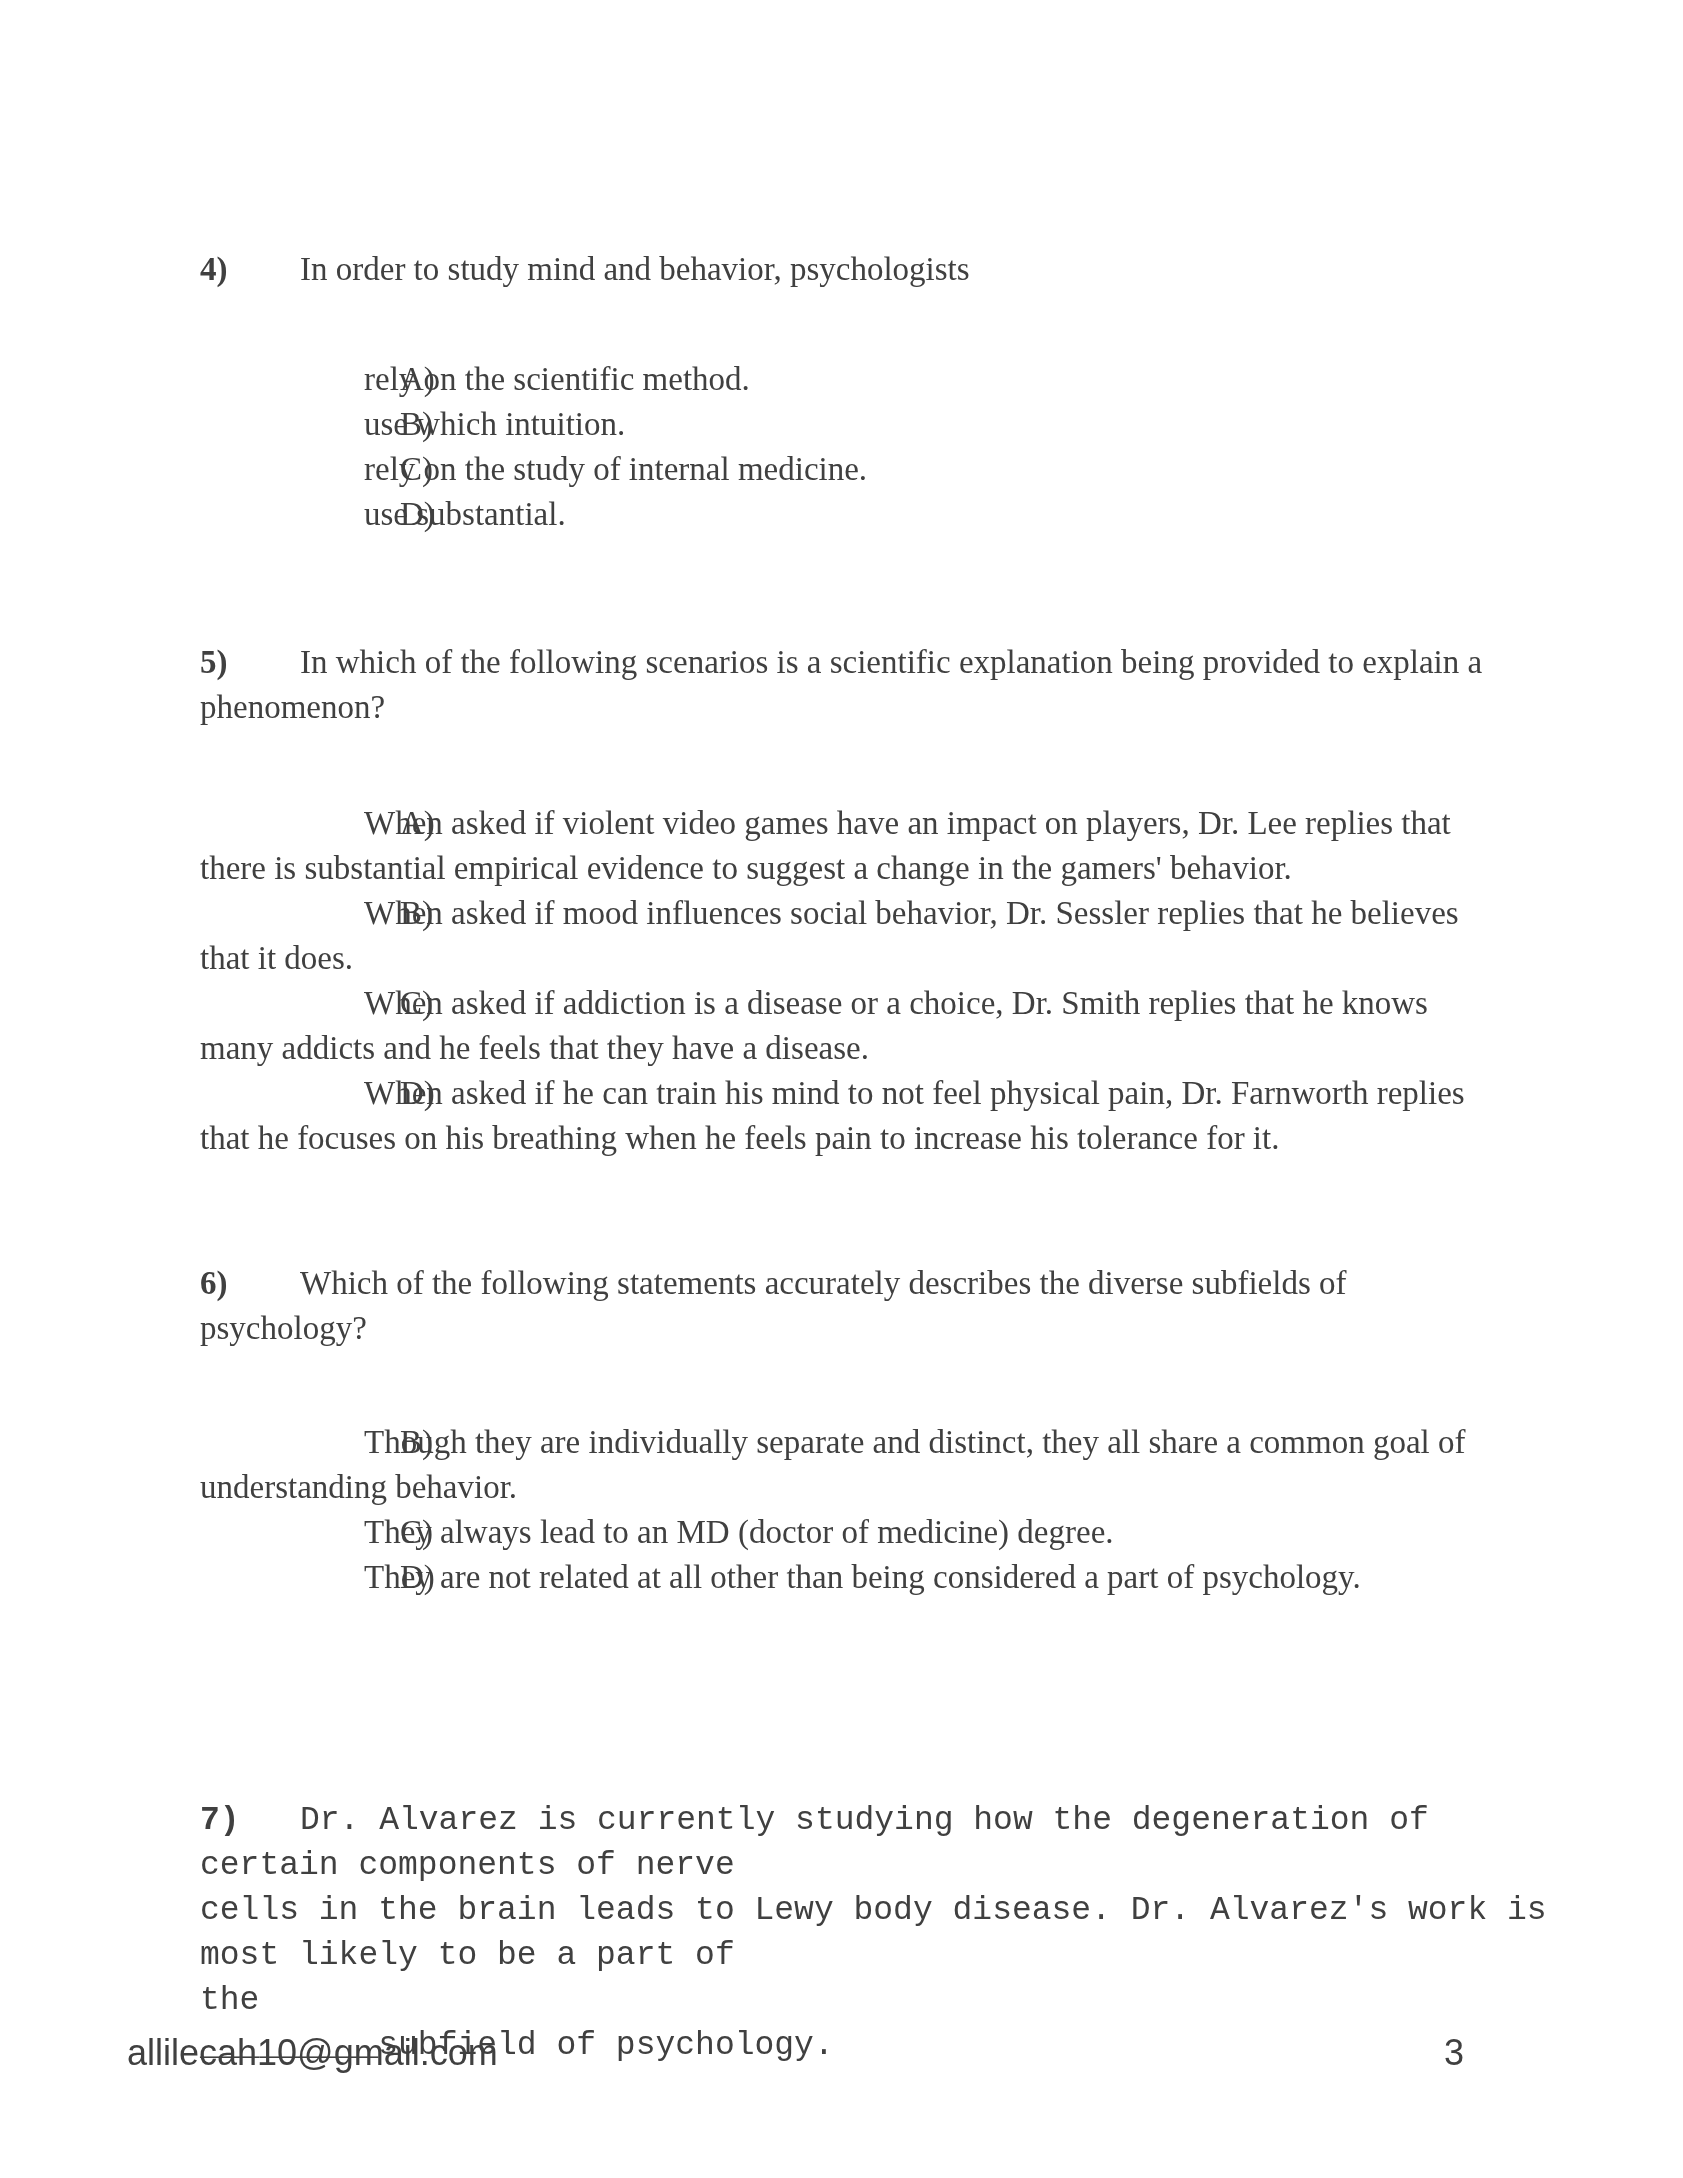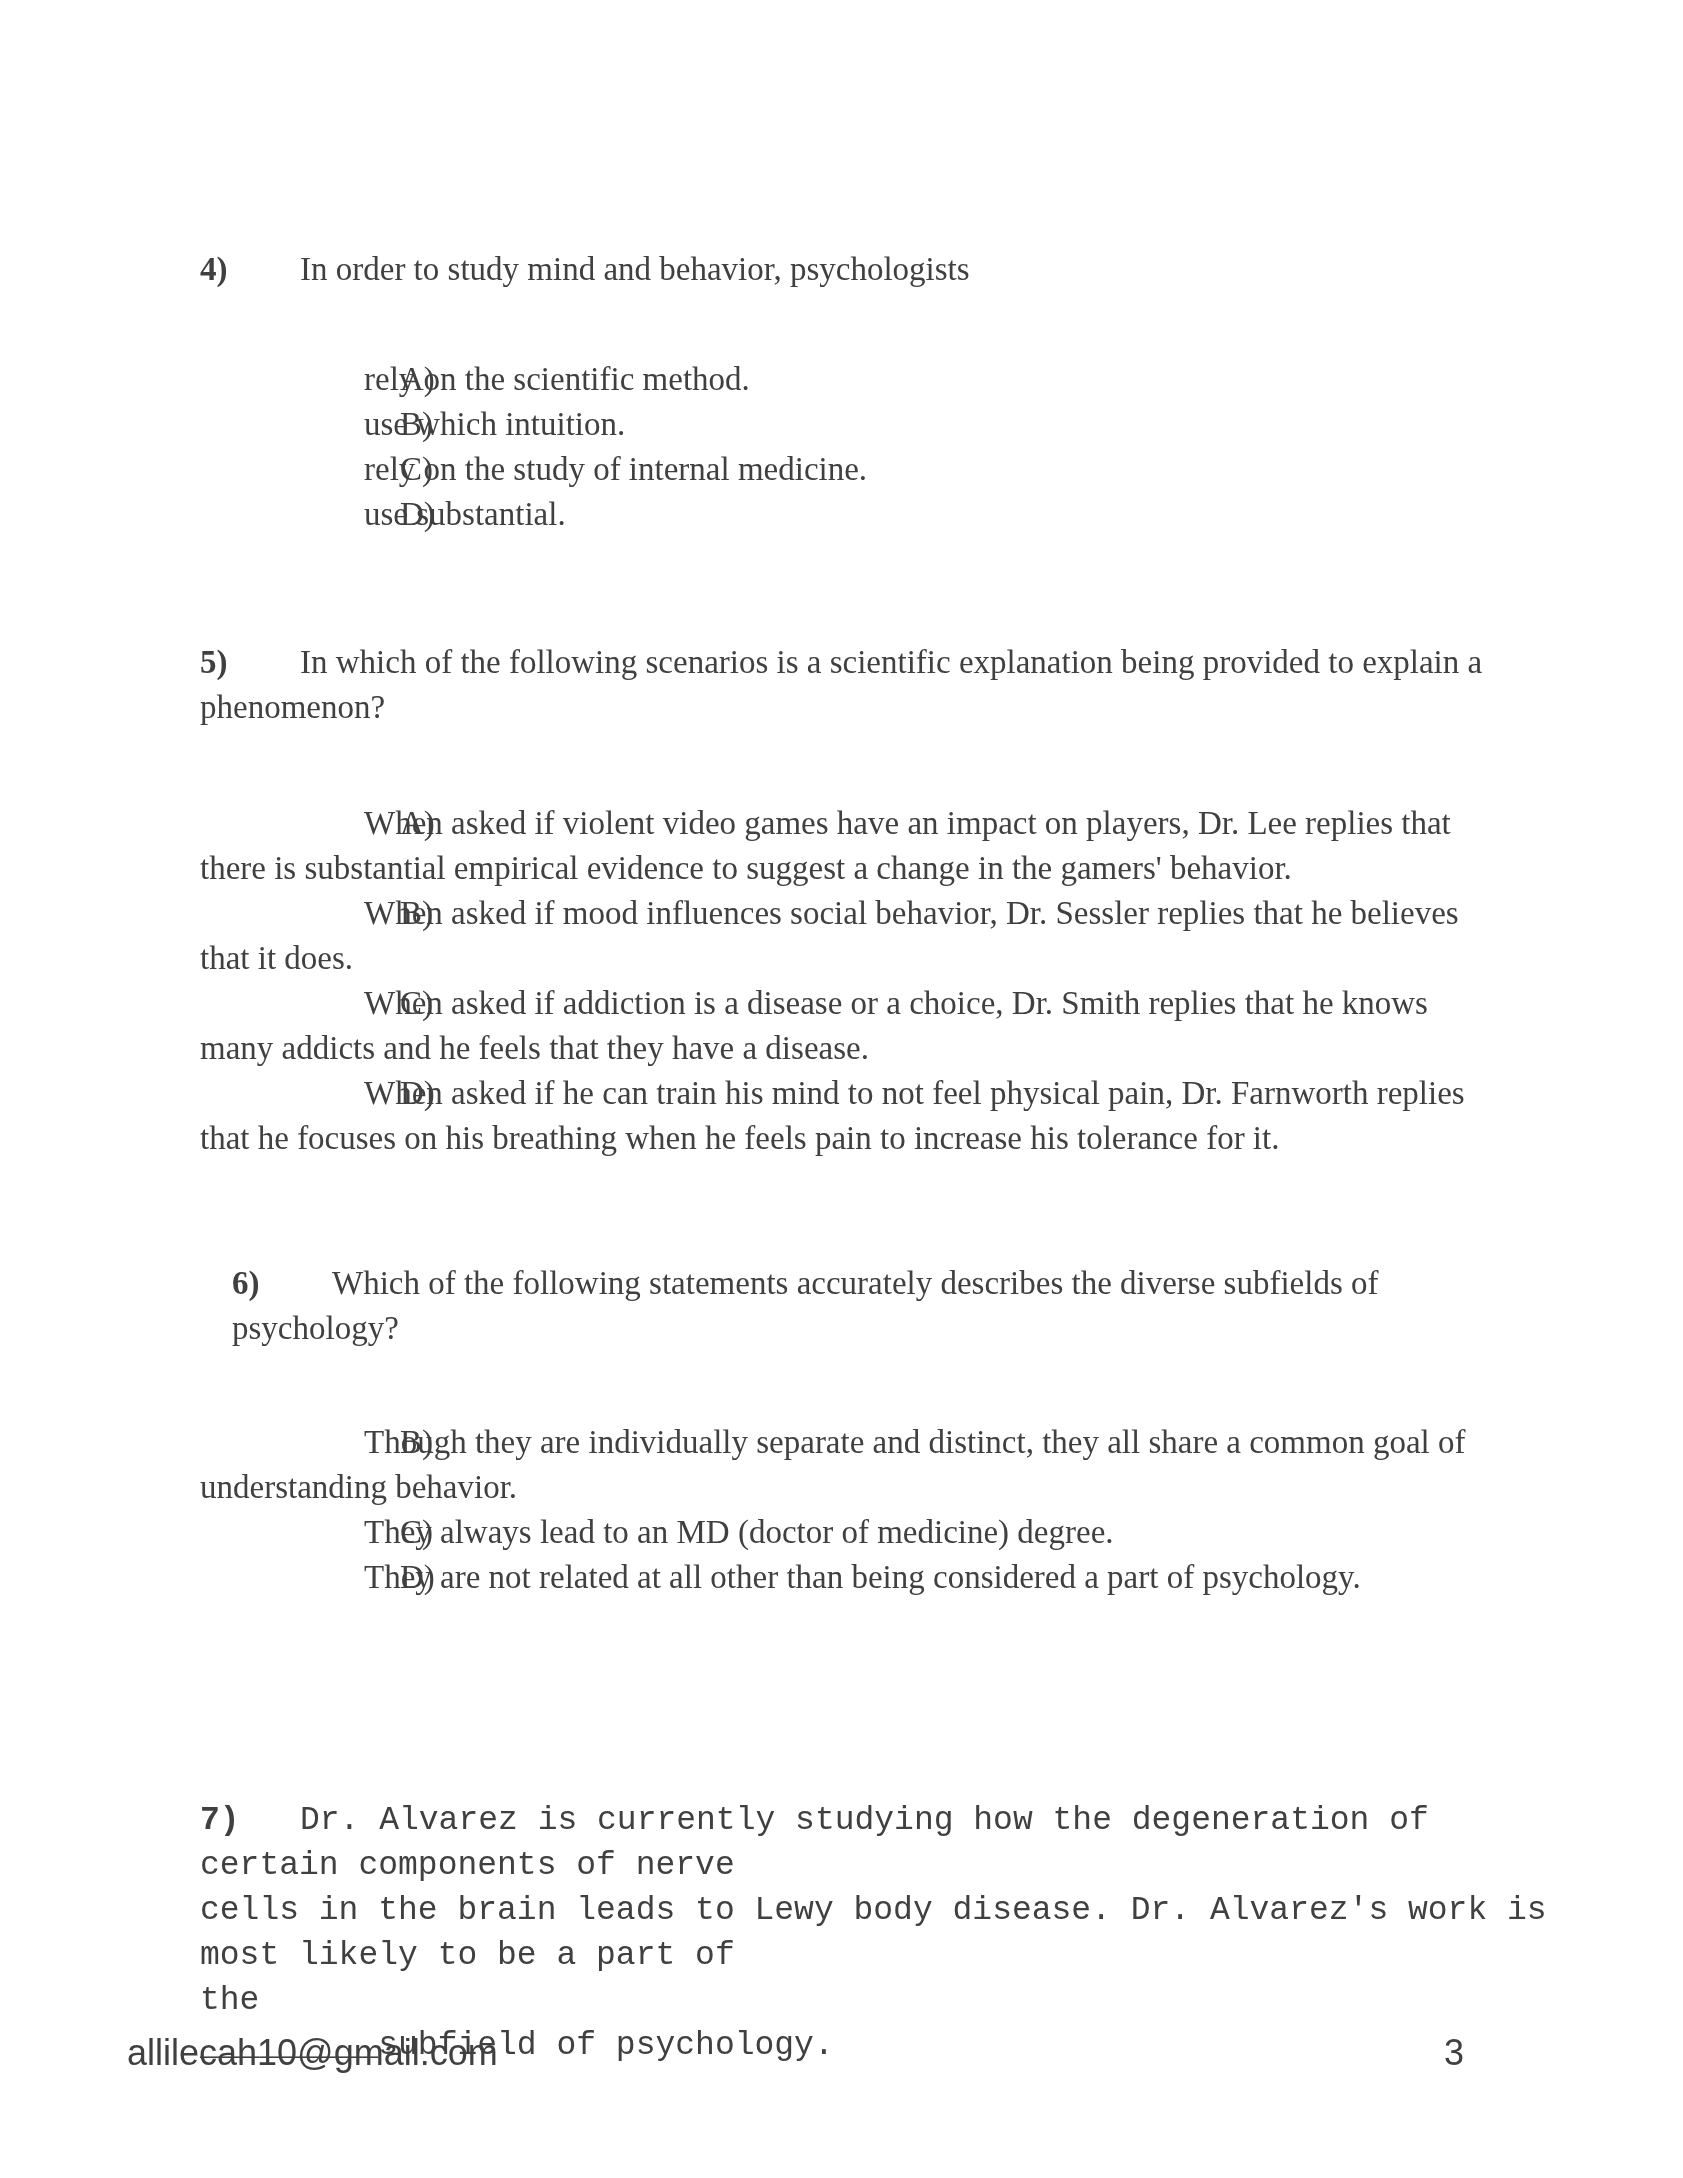--- a/index.html
+++ b/index.html
@@ -95,21 +95,21 @@
     <div class="option">
       <span class="opt-letter">C)</span><span class="opt-text">When asked if addiction is a disease or a choice, Dr. Smith replies that he knows
 many addicts and he feels that they have a disease.</span>
     </div>
     <div class="option">
       <span class="opt-letter">D)</span><span class="opt-text">When asked if he can train his mind to not feel physical pain, Dr. Farnworth replies
 that he focuses on his breathing when he feels pain to increase his tolerance for it.</span>
     </div>
   </div>
 
-  <div class="block" style="top:1261px;margin-left:32px;">
+  <div class="block" style="top:1261px;">
     <span class="q-num">6)</span><span class="stem-text">Which of the following statements accurately describes the diverse subfields of
 psychology?</span>
   </div>
   <div class="block" style="top:1420px;">
     <div class="option">
       <span class="opt-letter">B)</span><span class="opt-text">Though they are individually separate and distinct, they all share a common goal of
 understanding behavior.</span>
     </div>
     <div class="option">
       <span class="opt-letter">C)</span><span class="opt-text">They always lead to an MD (doctor of medicine) degree.</span>

